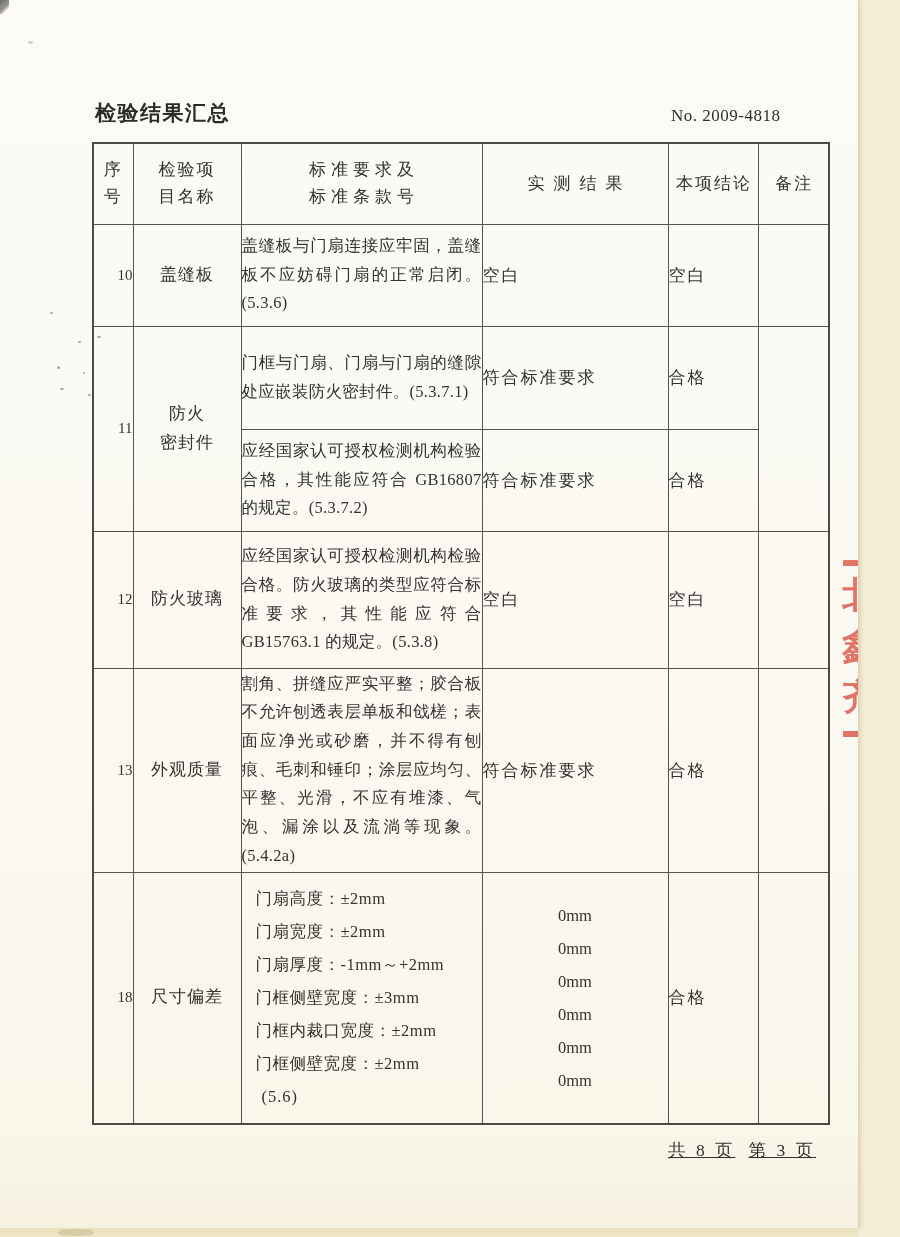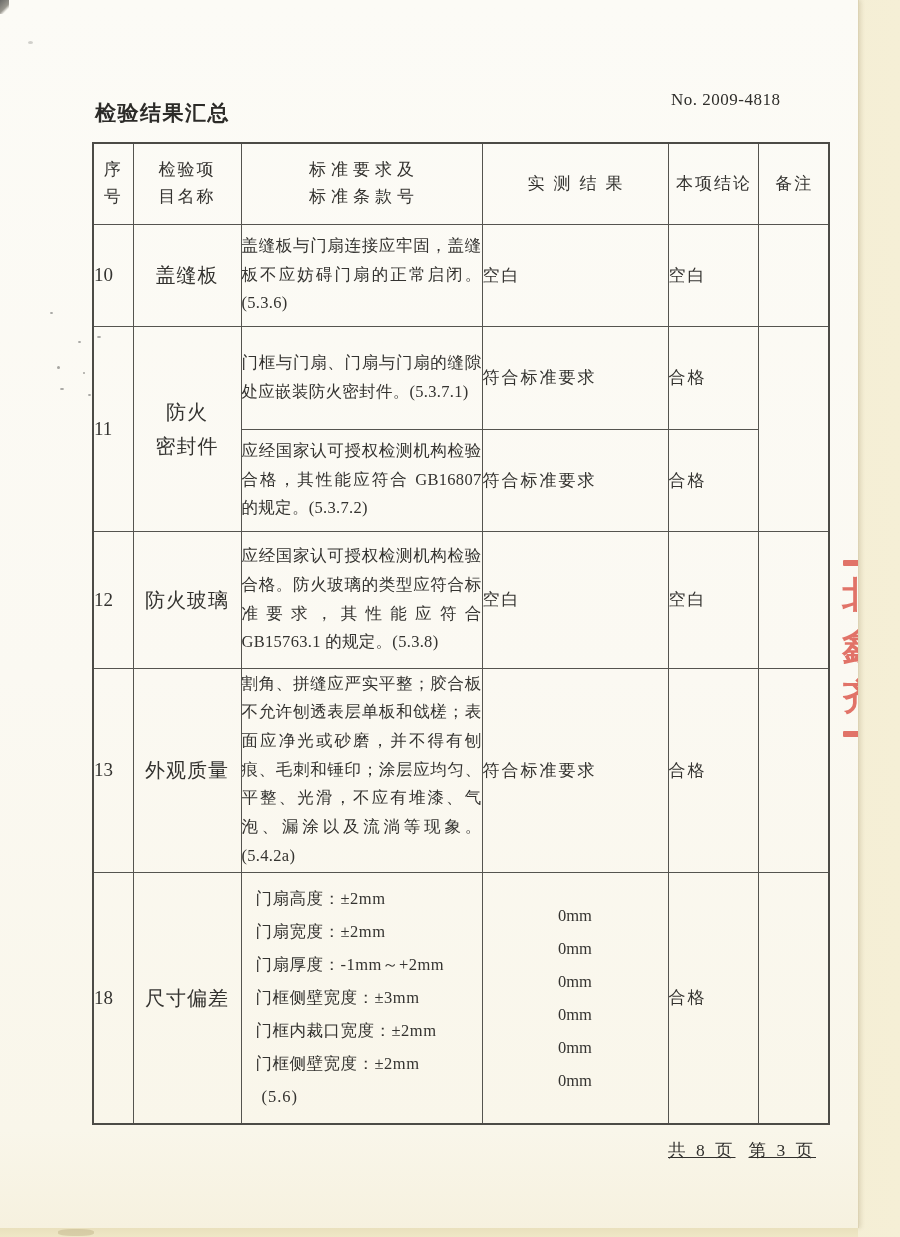--- a/index.html
+++ b/index.html
@@ -16,42 +16,42 @@
     border-right:1px solid #ddd3b4;
     box-shadow:2px 0 4px rgba(120,105,60,.18);
   }
   
   .page-title{
     position:absolute;left:95px;top:99px;margin:0;
     font-family:"Liberation Sans","DejaVu Sans",sans-serif;
     font-size:21px;font-weight:700;letter-spacing:1.5px;color:#2c2b28;
   }
   .report-no{
-    position:absolute;left:671px;top:90px;
+    position:absolute;left:671px;top:106px;
     font-size:17px;letter-spacing:.5px;color:#2f2e2b;
   }
   
   table.results{
     position:absolute;left:92px;top:142px;width:736px;
     border-collapse:collapse;table-layout:fixed;
     font-size:16.5px;color:#343330;
   }
   table.results td,table.results th{
     border:1.5px solid #55544f;padding:0;vertical-align:middle;
     font-weight:normal;background:transparent;
   }
   table.results{border:2px solid #4c4b46;}
   tr.h81{height:81px;} tr.h102{height:102px;} tr.h103{height:103px;}
   tr.h137{height:137px;} tr.h204{height:204px;} tr.h252{height:252px;}
   th .hline{line-height:1.55;letter-spacing:2px;text-align:center;font-size:17px;}
   th .sp5{letter-spacing:5px;padding-left:5px;}
   th .sp8{letter-spacing:9px;padding-left:9px;}
   th .sp2{letter-spacing:2px;padding-left:2px;}
-  td.no-cell{text-align:left;font-size:19px;}
-  td.item-cell{text-align:center;font-size:20px;letter-spacing:1px;line-height:1.7;}
+  td.no-cell{text-align:right;font-size:15px;}
+  td.item-cell{text-align:center;font-size:17px;letter-spacing:1px;line-height:1.7;}
   td.req-cell{
     text-align:justify;vertical-align:middle;
     padding:8px 11px 8px 14px;line-height:1.74;letter-spacing:.3px;
   }
   td.val-cell{letter-spacing:2px;font-size:17px;}
   
   td.list-cell{vertical-align:top;padding-top:15px;}
   td.list-cell .ln{line-height:33px;height:33px;white-space:nowrap;}
   td.req-list .ln{padding-left:14px;text-align:left;letter-spacing:.5px;}
   td.res-list .ln{text-align:center;letter-spacing:0;}

